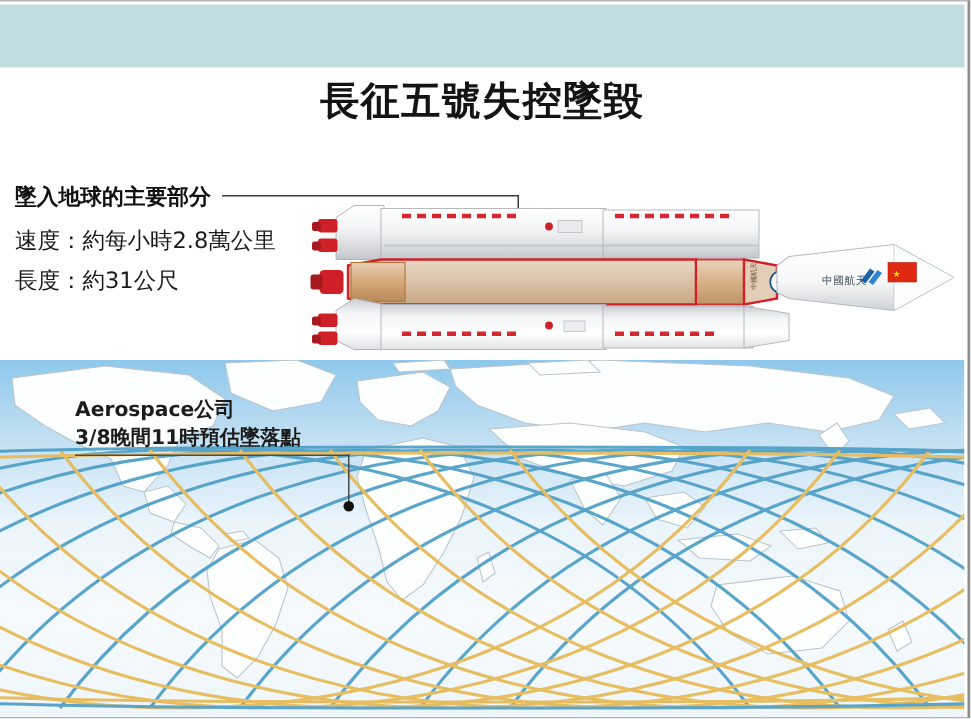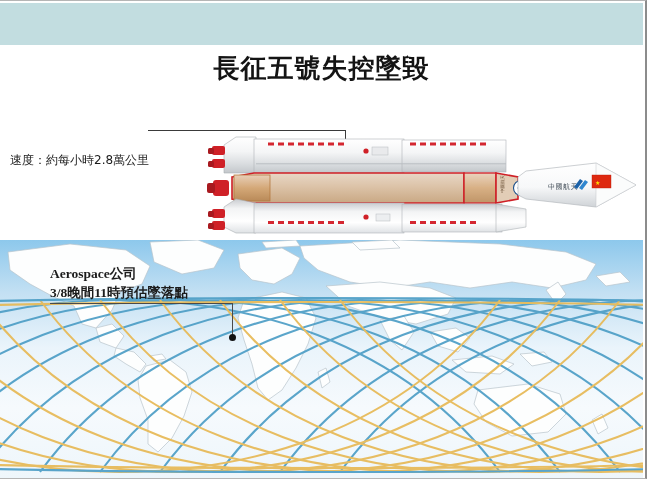--- a/index.html
+++ b/index.html
@@ -38,21 +38,21 @@
   .lede div { white-space:nowrap; }
 
   
   .stats-heading {
     position:absolute; left:10px; top:121px;
     font-size:14.5px; font-weight:bold; color:#111;
     white-space:nowrap;
   }
   .stats-list {
     position:absolute; left:10px; top:146px;
-    font-size:12px; line-height:26.5px; color:#1a1a1a;
+    font-size:15px; line-height:26.5px; color:#1a1a1a;
   }
   .stats-list div { white-space:nowrap; }
 
   
   .leader-a-h {
     position:absolute; left:148px; top:129px; width:198px; height:1px;
     background:#3a3a3a;
   }
   .leader-a-v {
     position:absolute; left:345px; top:129px; width:1px; height:54px;
@@ -73,21 +73,21 @@
   .map {
     position:absolute; left:0; top:239px; width:643px; height:239px;
     overflow:hidden; background:#ffffff;
   }
   .map svg { display:block; width:643px; height:239px; }
 
   
   .map-note {
     position:absolute; left:50px; top:263px;
     font-size:13.5px; line-height:19px; color:#1c1c1c;
-    font-weight:bold; white-space:nowrap;font-family:Liberation Serif, serif;
+    font-weight:bold; white-space:nowrap;
   }
   .leader-b-h {
     position:absolute; left:50px; top:302px; width:183px; height:1px;
     background:#4a4a4a;
   }
   .leader-b-v {
     position:absolute; left:232px; top:302px; width:1px; height:34px;
     background:#4a4a4a;
   }
   .leader-b-dot {
@@ -97,22 +97,24 @@
 </style>
 </head>
 <body>
 
 <div id="page">
 
   <div class="header-band"></div>
   <div class="header-title">長征五號失控墜毀</div>
 
 
+  <div class="stats-heading">墜入地球的主要部分</div>
   <div class="stats-list">
     <div>速度：約每小時2.8萬公里</div>
+    <div>長度：約31公尺</div>
   </div>
 
   <div class="leader-a-h"></div>
   <div class="leader-a-v"></div>
   <div class="leader-a-dot"></div>
 
   <div class="rocket-wrap">
     <svg viewBox="0 0 440 104" xmlns="http://www.w3.org/2000/svg">
       <defs>
         <linearGradient id="bodyG" x1="0" y1="0" x2="0" y2="1">

